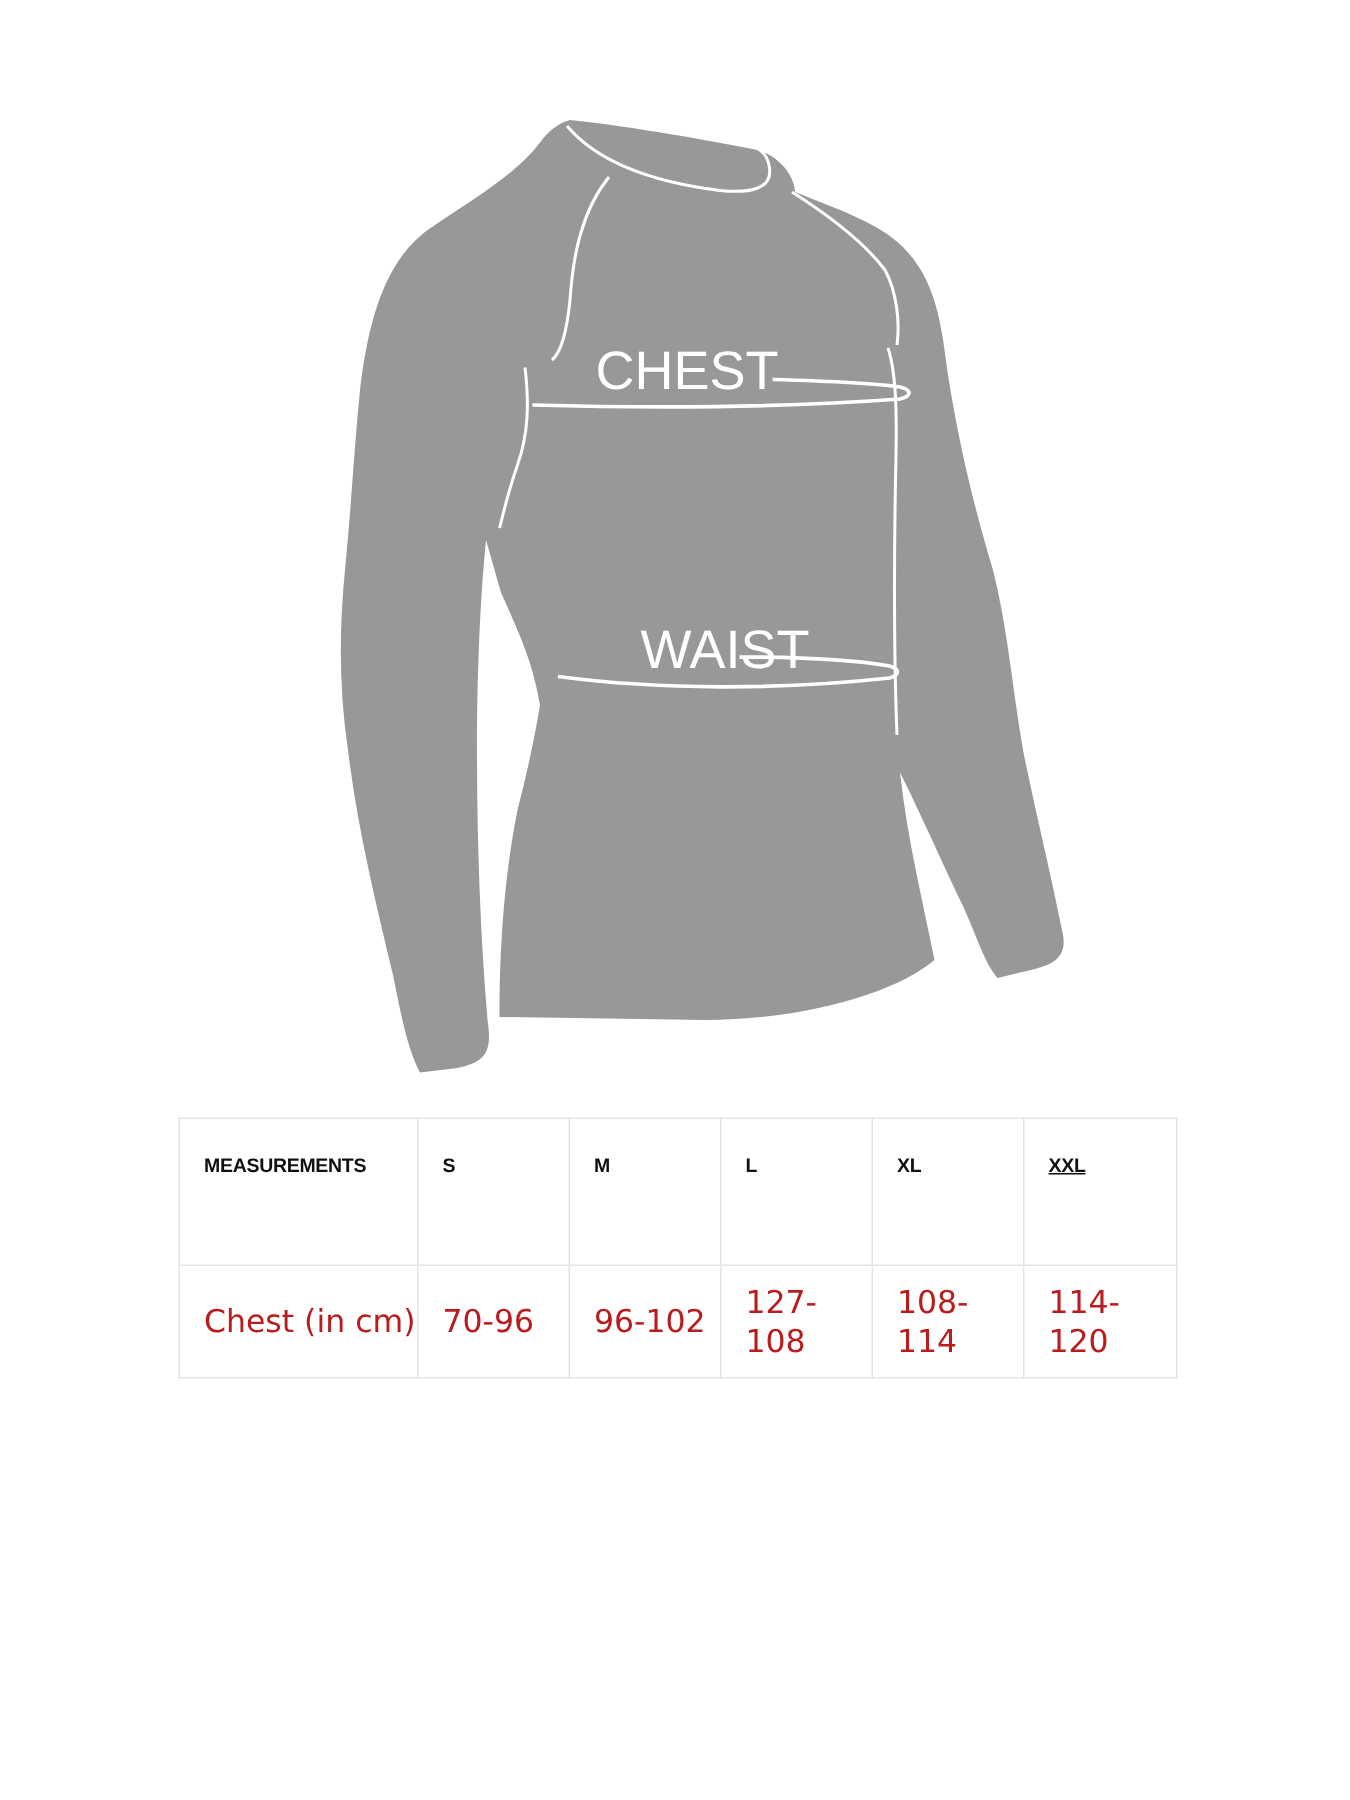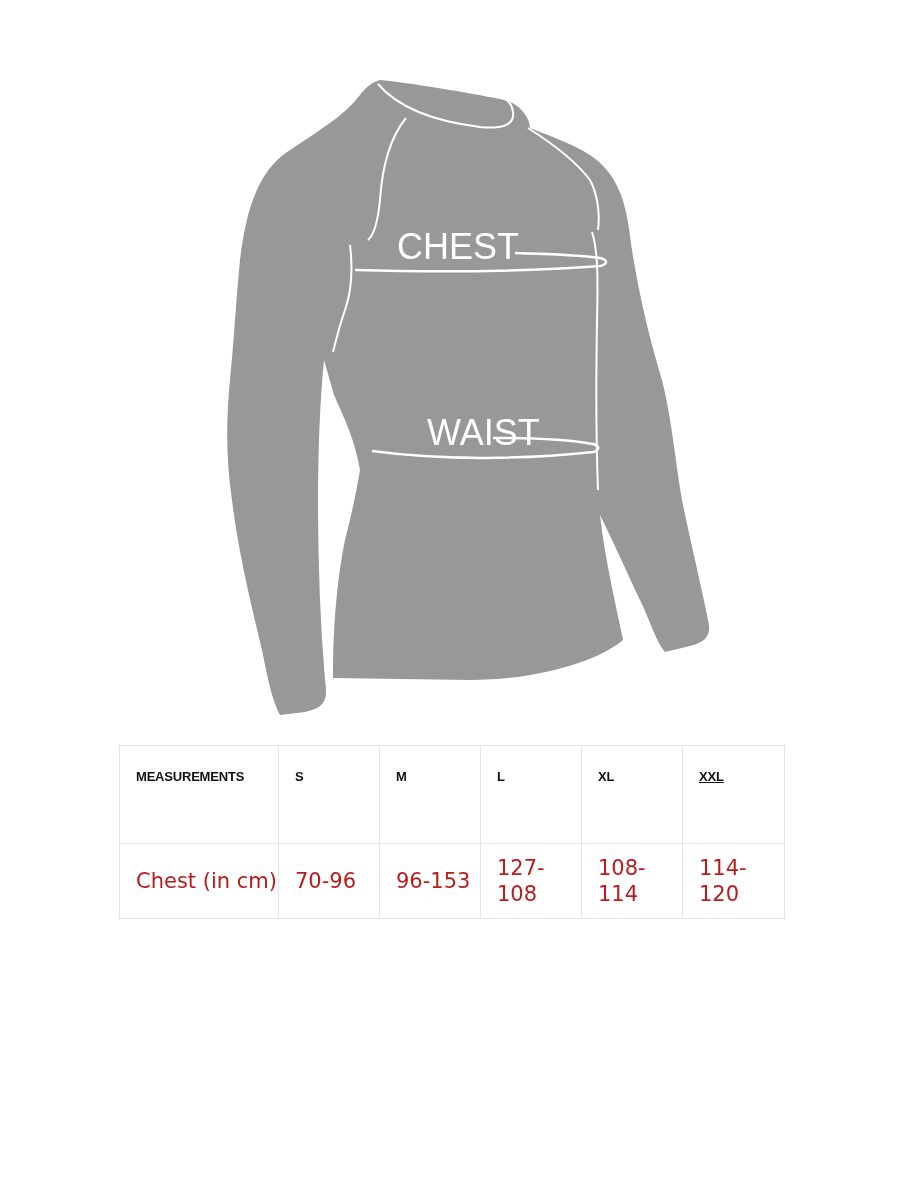--- a/index.html
+++ b/index.html
@@ -77,19 +77,19 @@
       <td class="colN">M</td>
       <td class="colN">L</td>
       <td class="colN">XL</td>
       <td class="lastcol">XXL</td>
     </tr>
   </thead>
   <tbody>
     <tr>
       <td>Chest (in cm)</td>
       <td>70-96</td>
-      <td>96-153</td>
+      <td>96-102</td>
       <td>127-108</td>
       <td>108-114</td>
       <td>114-120</td>
     </tr>
   </tbody>
 </table>
 
 </body></html>

